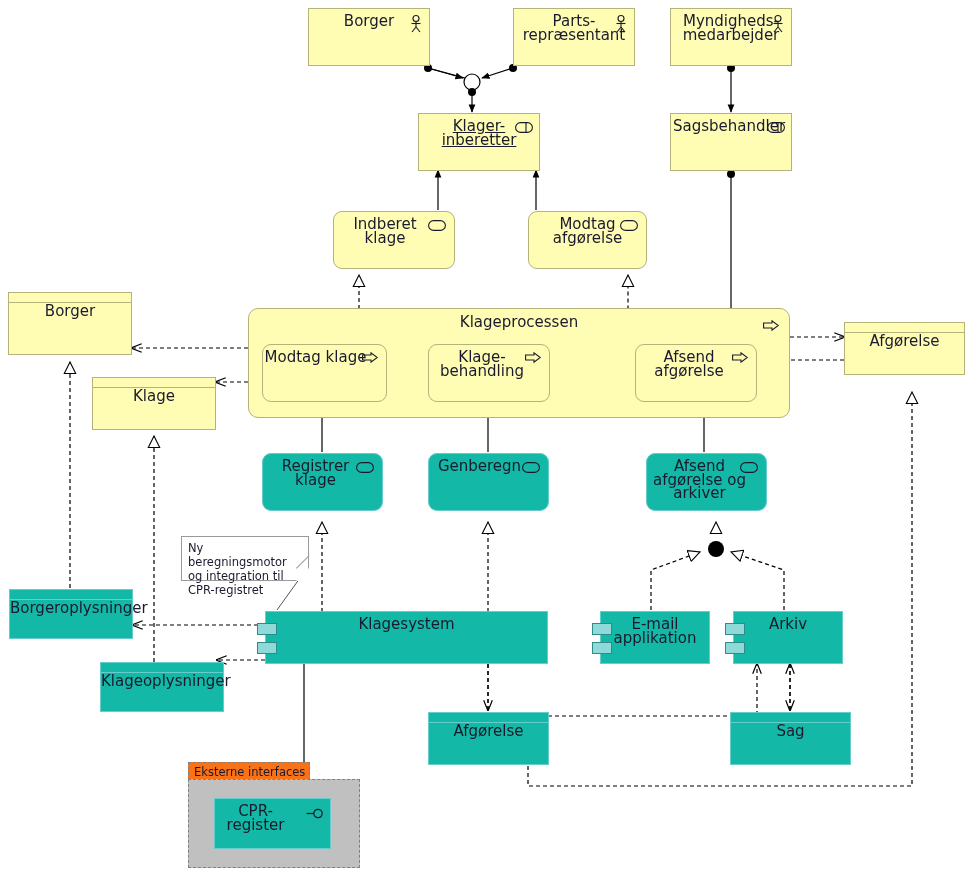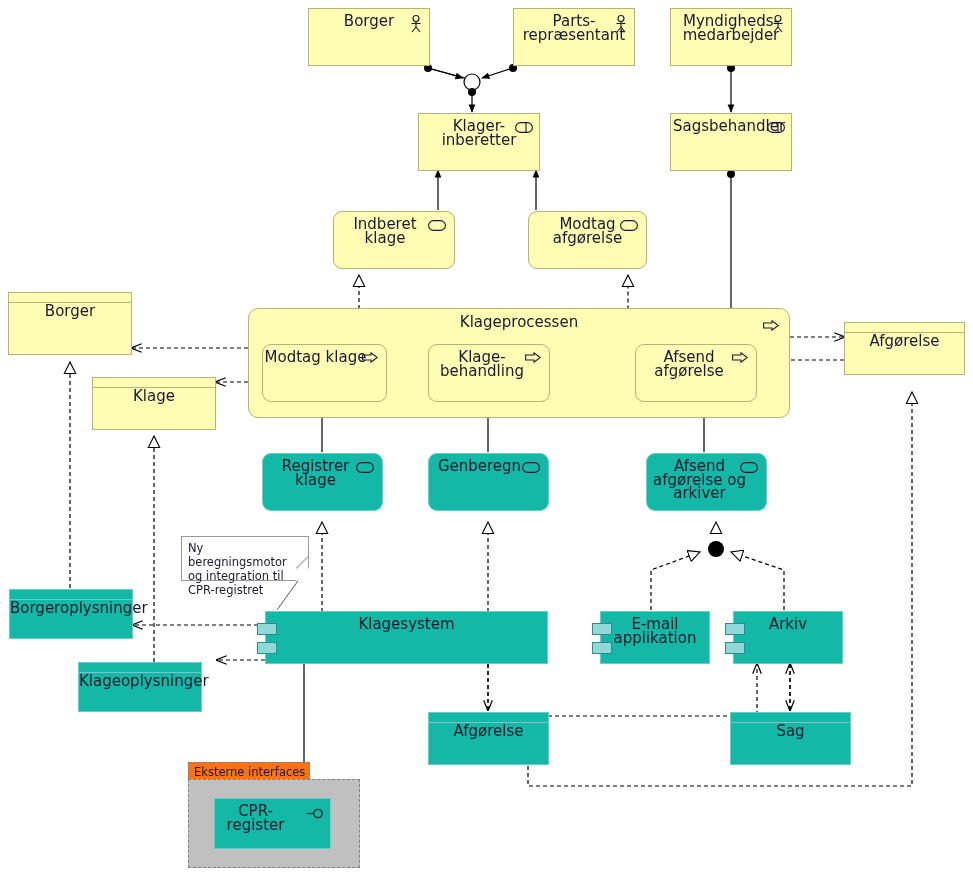--- a/index.html
+++ b/index.html
@@ -247,21 +247,21 @@
         <circle cx="7" cy="3.5" r="3" fill="none" stroke="#1a1a2e" stroke-width="1.1"></circle>
         <line x1="7" y1="6.5" x2="7" y2="12" stroke="#1a1a2e" stroke-width="1.1"></line>
         <line x1="2.5" y1="8.5" x2="11.5" y2="8.5" stroke="#1a1a2e" stroke-width="1.1"></line>
         <line x1="7" y1="12" x2="3" y2="17" stroke="#1a1a2e" stroke-width="1.1"></line>
         <line x1="7" y1="12" x2="11" y2="17" stroke="#1a1a2e" stroke-width="1.1"></line>
       </svg>
     </span>
   </div>
 
   <div class="node biz" style="left:418px; top:113px; width:122px; height:58px;">
-    <div class="lbl" style="white-space:pre-line;">Klager-
+    <div class="lbl" style="white-space:pre-line;text-decoration:underline;">Klager-
 inberetter</div>
     <span class="icon" style="right:6px; top:8px;">
       <svg width="18" height="11" viewBox="0 0 18 11">
         <rect x="0.6" y="0.6" width="16.8" height="9.8" rx="4.9" fill="none" stroke="#1a1a2e" stroke-width="1.1"></rect>
         <line x1="11" y1="0.6" x2="11" y2="10.4" stroke="#1a1a2e" stroke-width="1.1"></line>
       </svg>
     </span>
   </div>
 
   <div class="node biz" style="left:670px; top:113px; width:122px; height:58px;">
@@ -413,21 +413,21 @@
       <svg width="20" height="12" viewBox="0 0 20 12">
         <rect x="0.5" y="0.5" width="19" height="11" fill="#8fd9d9" stroke="#2e8b8b" stroke-width="1"></rect>
       </svg>
     </span>
   </div>
 
   <div class="node app obj" style="left:9px; top:589px; width:124px; height:50px;">
     <div class="lbl">Borgeroplysninger</div>
   </div>
 
-  <div class="node app obj" style="left:78px; top:662px; width:124px; height:50px;">
+  <div class="node app obj" style="left:100px; top:662px; width:124px; height:50px;">
     <div class="lbl">Klageoplysninger</div>
   </div>
 
   <div class="node app obj" style="left:428px; top:712px; width:121px; height:53px;">
     <div class="lbl">Afgørelse</div>
   </div>
 
   <div class="node app obj" style="left:730px; top:712px; width:121px; height:53px;">
     <div class="lbl">Sag</div>
   </div>

